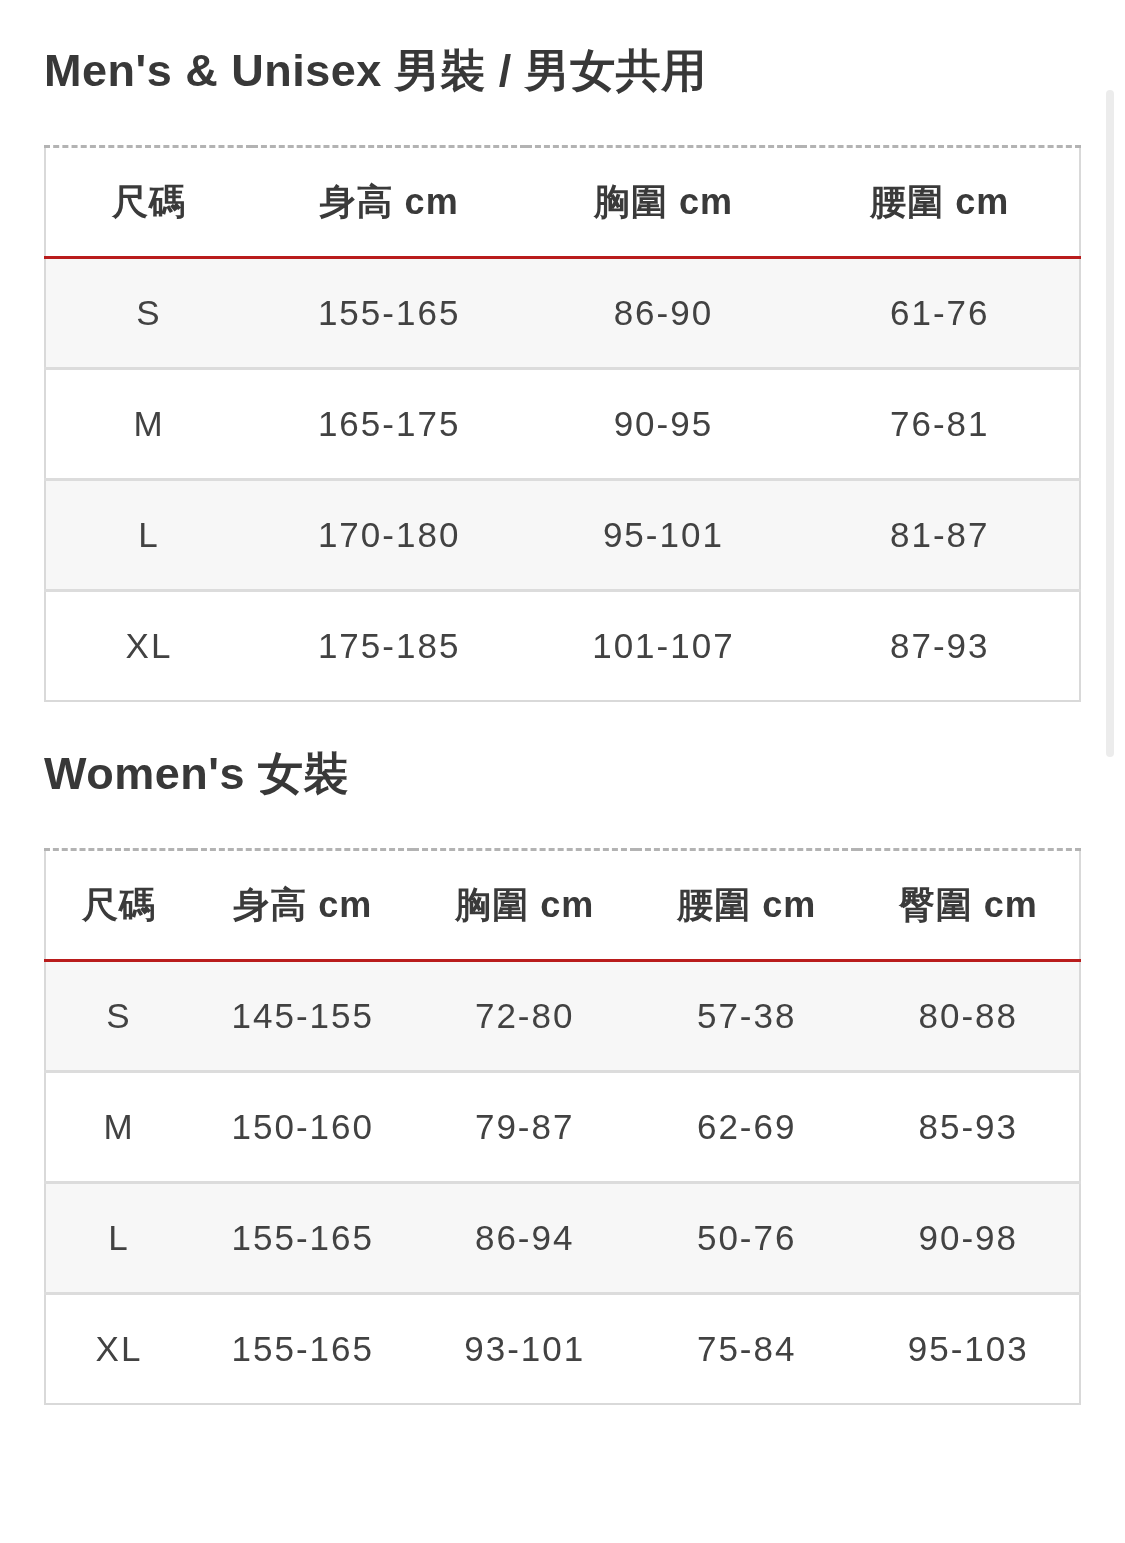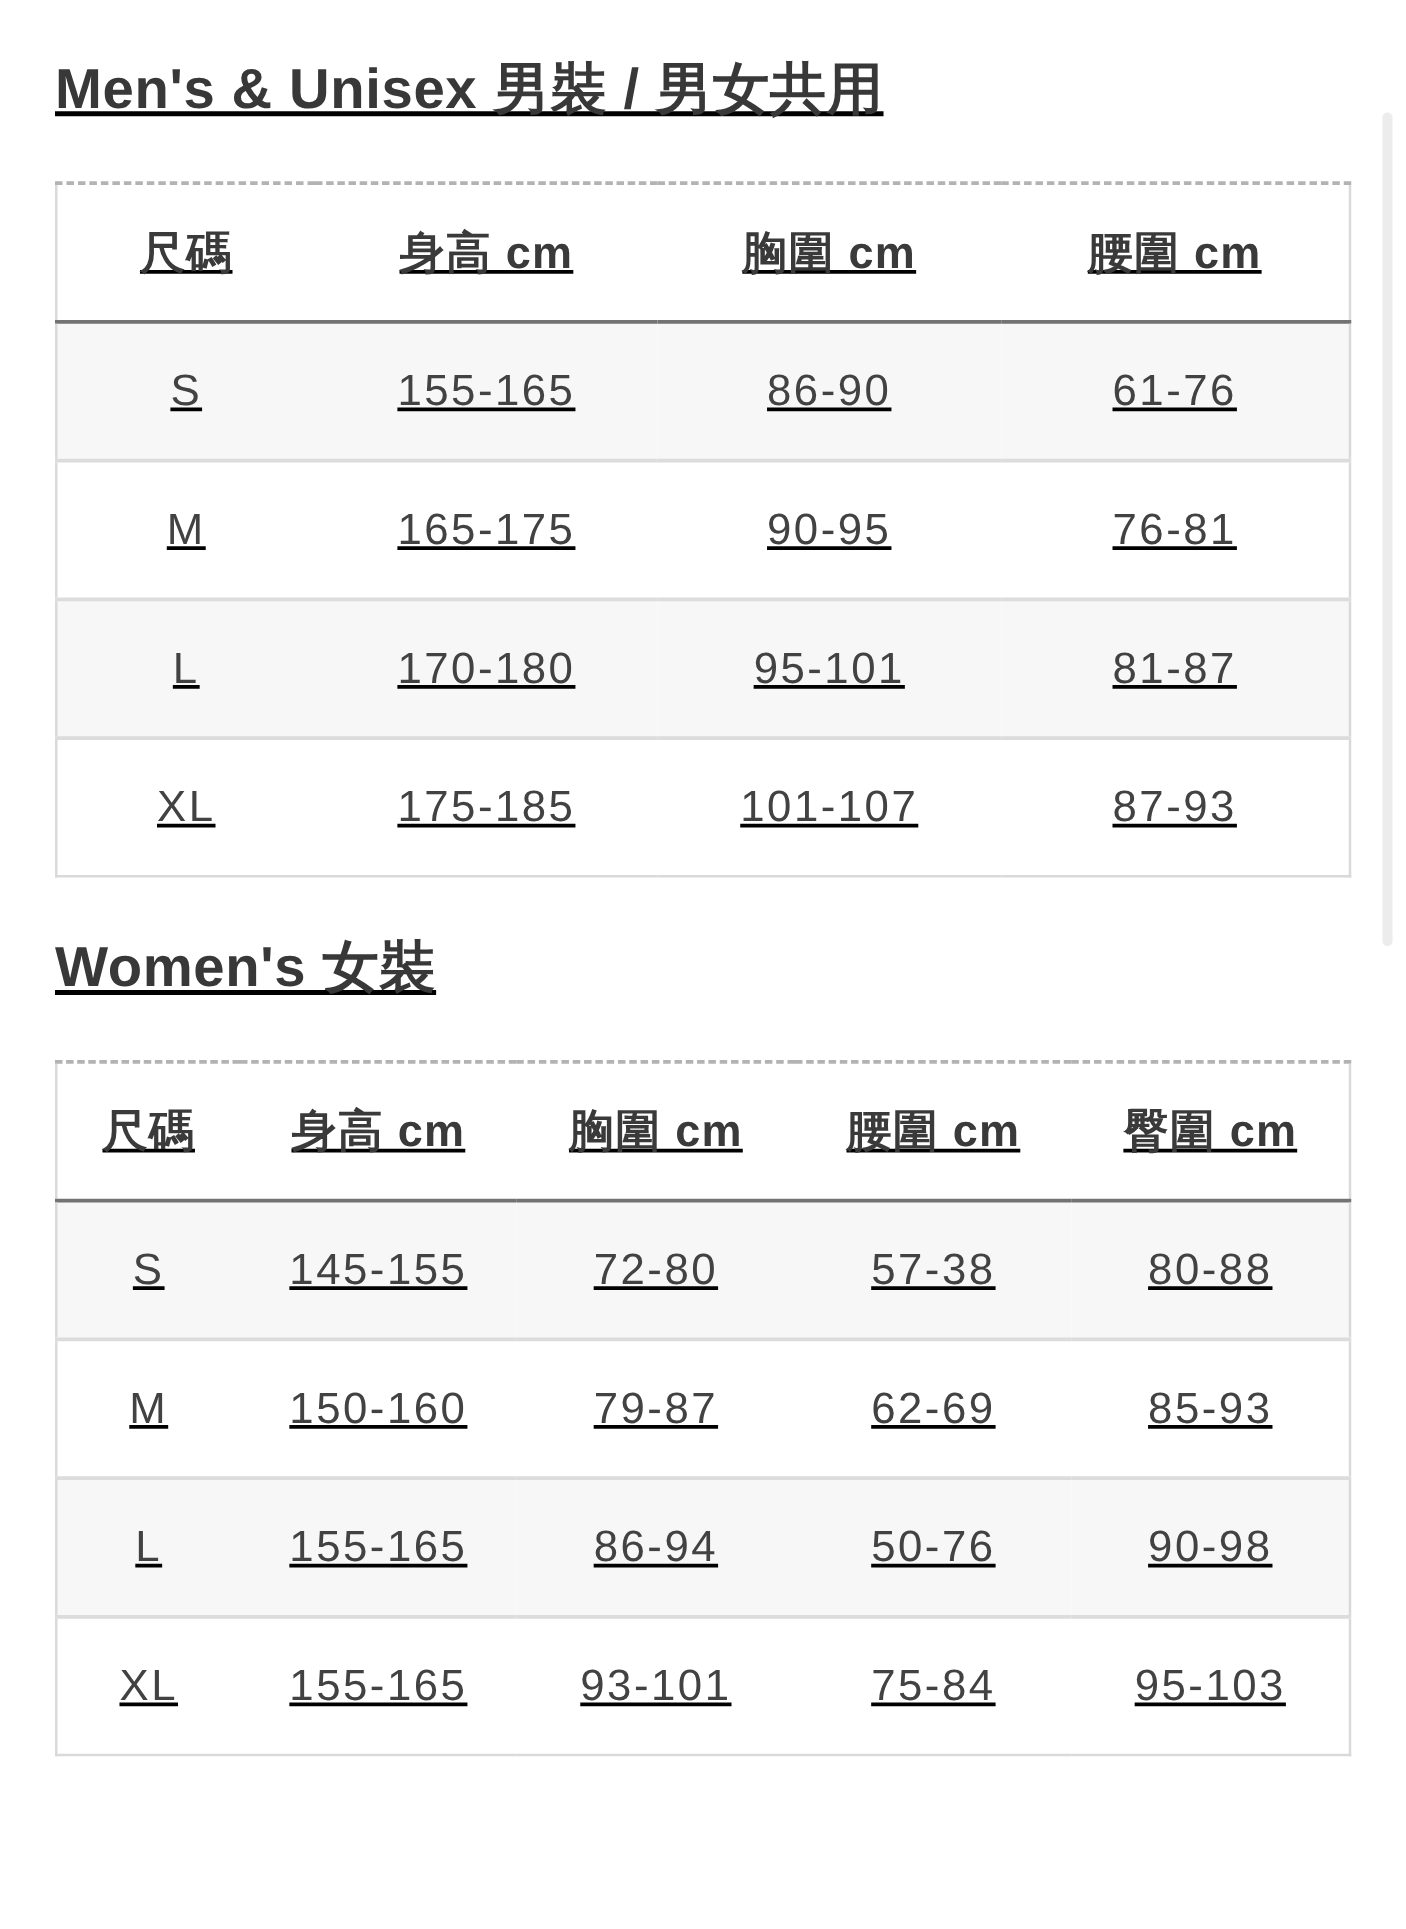--- a/index.html
+++ b/index.html
@@ -10,21 +10,20 @@
   body {
     width: 1125px;
     height: 1543px;
     position: relative;
     overflow: hidden;
     font-family: "Liberation Sans", sans-serif;
     -webkit-font-smoothing: antialiased;
   }
   main {
     padding: 44px 44px 0 44px;
-    text-decoration: underline;
   }
   .section-title {
     margin: 0;
     font-size: 45px;
     font-weight: 700;
     line-height: 1.2;
     letter-spacing: 0.5px;
     color: #383838;
   }
   .section-title.second {
@@ -35,21 +34,21 @@
     margin-top: 47px;
     border-collapse: collapse;
     table-layout: fixed;
     background: #ffffff;
     border-left: 2px solid #d9d9d9;
     border-right: 2px solid #d9d9d9;
     border-bottom: 2px solid #d9d9d9;
     border-top: 3px dashed #b3b3b3;
   }
   thead tr {
-    border-bottom: 3px solid #737373;
+    border-bottom: 3px solid #b91c1c;
   }
   tbody tr {
     border-top: 3px solid #dcdcdc;
   }
   tbody tr:first-child {
     border-top: none;
   }
   th, td {
     height: 108px;
     padding: 0;

